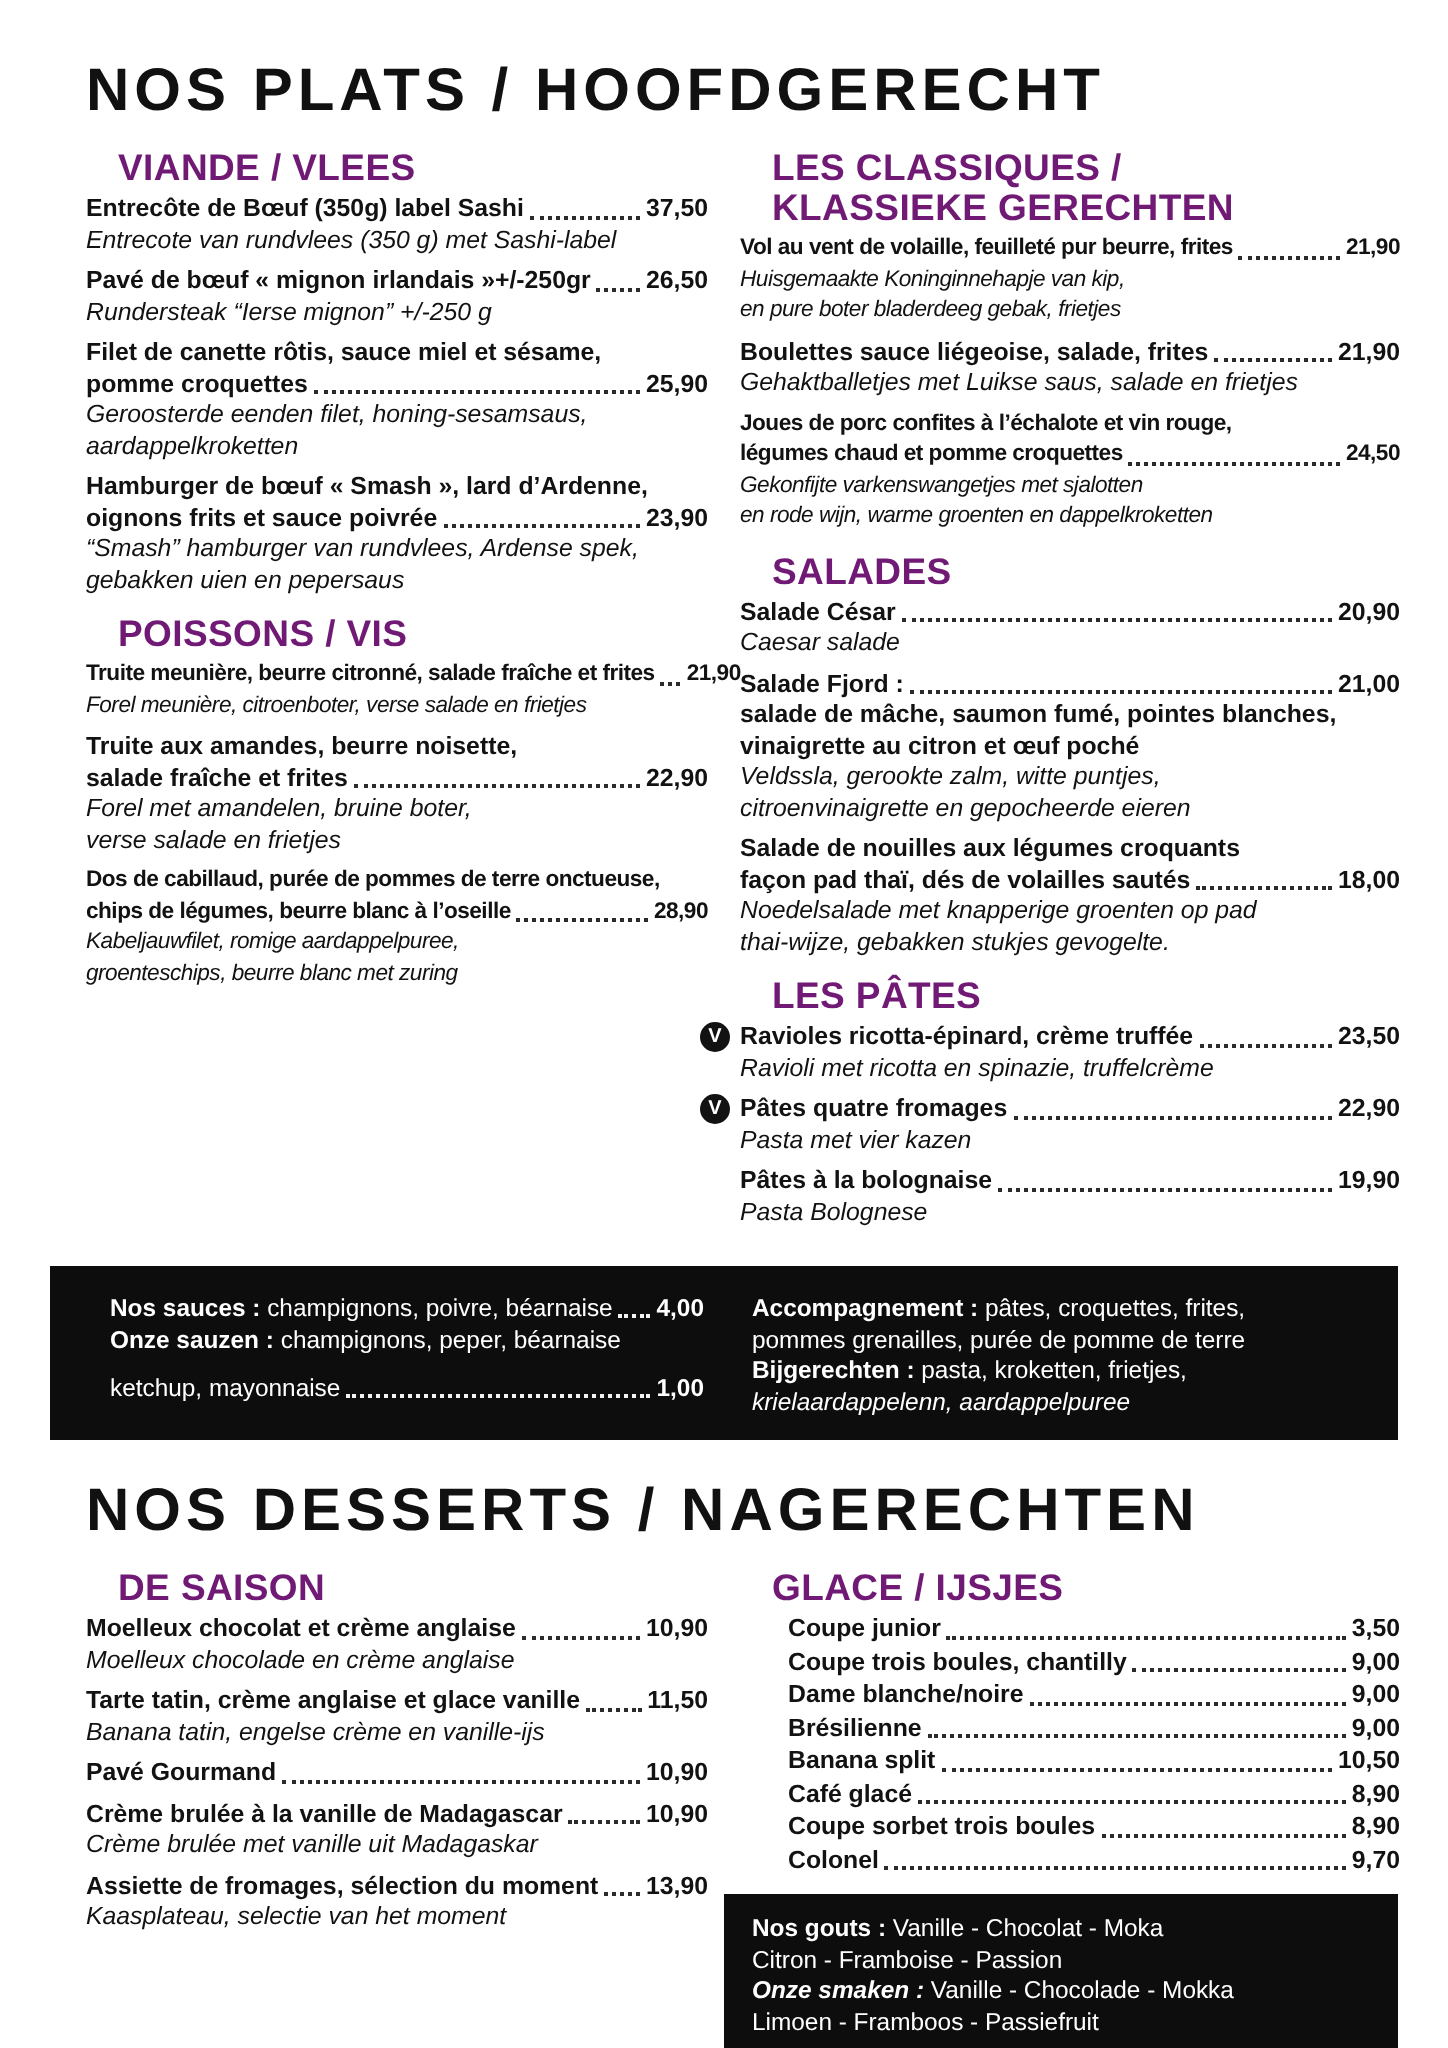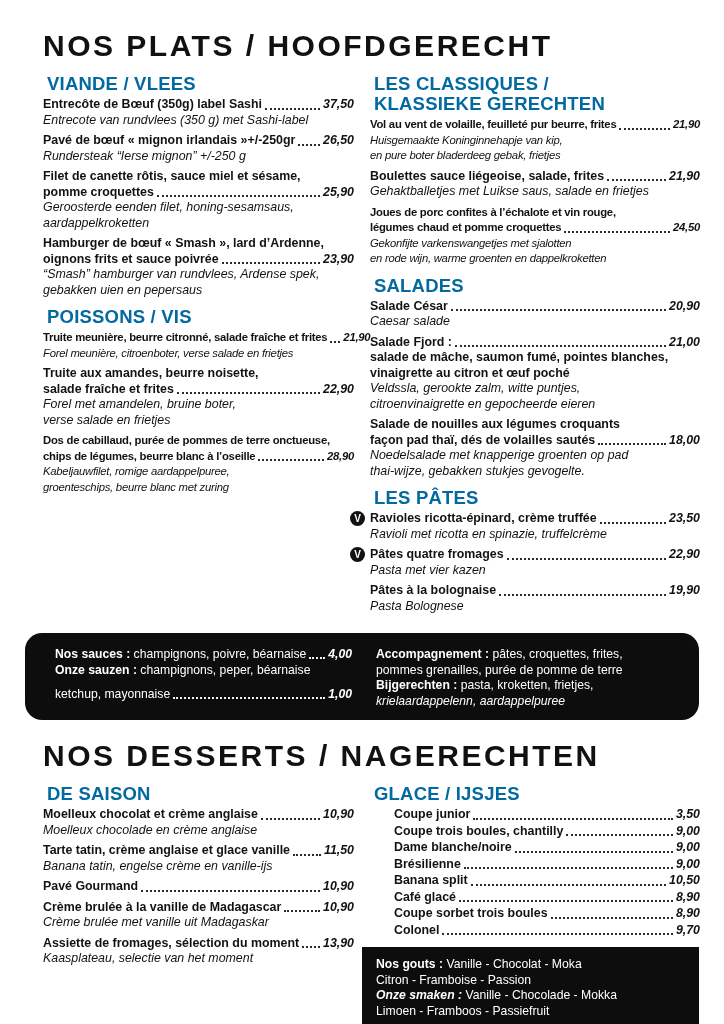--- a/index.html
+++ b/index.html
@@ -7,42 +7,42 @@
   .page{box-sizing:border-box;width:724px;height:762px;padding:30px 24px 0 43px;position:relative;}
 
   h1.main-title{margin:0 0 12px 0;font-size:30px;line-height:32px;font-weight:800;letter-spacing:2.5px;color:#111;white-space:nowrap;}
   h1.desserts{margin-top:20px;}
 
   .cols{display:flex;gap:16px;align-items:flex-start;}
   .col-left{flex:0 0 311px;width:311px;}
   .col-right{flex:1 1 auto;min-width:0;}
 
   .menu-section{margin-bottom:9px;}
-  .section-heading{margin:0 0 3px 4px;font-size:18.5px;line-height:20px;font-weight:800;letter-spacing:.2px;color:#0369a1;}
+  .section-heading{margin:0 0 3px 16px;font-size:18.5px;line-height:20px;font-weight:800;letter-spacing:.2px;color:#701a75;}
   .menu-item{margin-bottom:5px;font-size:12.4px;line-height:15.5px;}
   .menu-item.tight{font-size:11.3px;letter-spacing:-.25px;}
   .fr{font-weight:700;}
   .nl{font-style:italic;font-weight:400;}
 
   .price-row{display:flex;align-items:flex-end;position:relative;}
   .price-row .fr{white-space:nowrap;}
   .dots{flex:1 1 auto;min-width:10px;margin:0 3px 3px 3px;border-bottom:2px dotted #2b2b2b;}
-  .price{font-weight:700;white-space:nowrap;font-style:italic;}
+  .price{font-weight:700;white-space:nowrap;}
 
   .veg-icon{position:absolute;left:-20px;top:0;width:15px;height:15px;border-radius:50%;background:#121212;color:#fff;font-size:10px;font-weight:700;line-height:15px;text-align:center;}
 
   .panel{background:#0d0d0d;color:#ffffff;}
   .panel .dots{border-color:#f2f2f2;margin-bottom:4px;}
   .panel-line{font-size:12.2px;line-height:15.5px;}
   .panel .b{font-weight:700;}
   .panel .i{font-style:italic;}
   .panel-spacer{height:9px;}
   .panel-line .panel-text{white-space:nowrap;}
 
-  .mid-panel{display:flex;gap:24px;box-sizing:border-box;width:674px;margin:10px 12px 0 -18px;padding:14px 48px 11px 30px;border-radius:17px;}
+  .mid-panel{display:flex;gap:24px;box-sizing:border-box;width:674px;margin:10px 12px 0 -18px;padding:14px 48px 11px 30px;}
   .panel-col-left{flex:0 0 297px;min-width:0;}
   .panel-col-right{flex:1 1 auto;min-width:0;}
 
   .flavors-panel{box-sizing:border-box;width:337px;margin:4px 0 0 -8px;padding:10px 14px 9px 14px;}
 
   .compact .menu-item{margin-bottom:1px;margin-left:24px;}
 </style>
 </head>
 <body>
 

